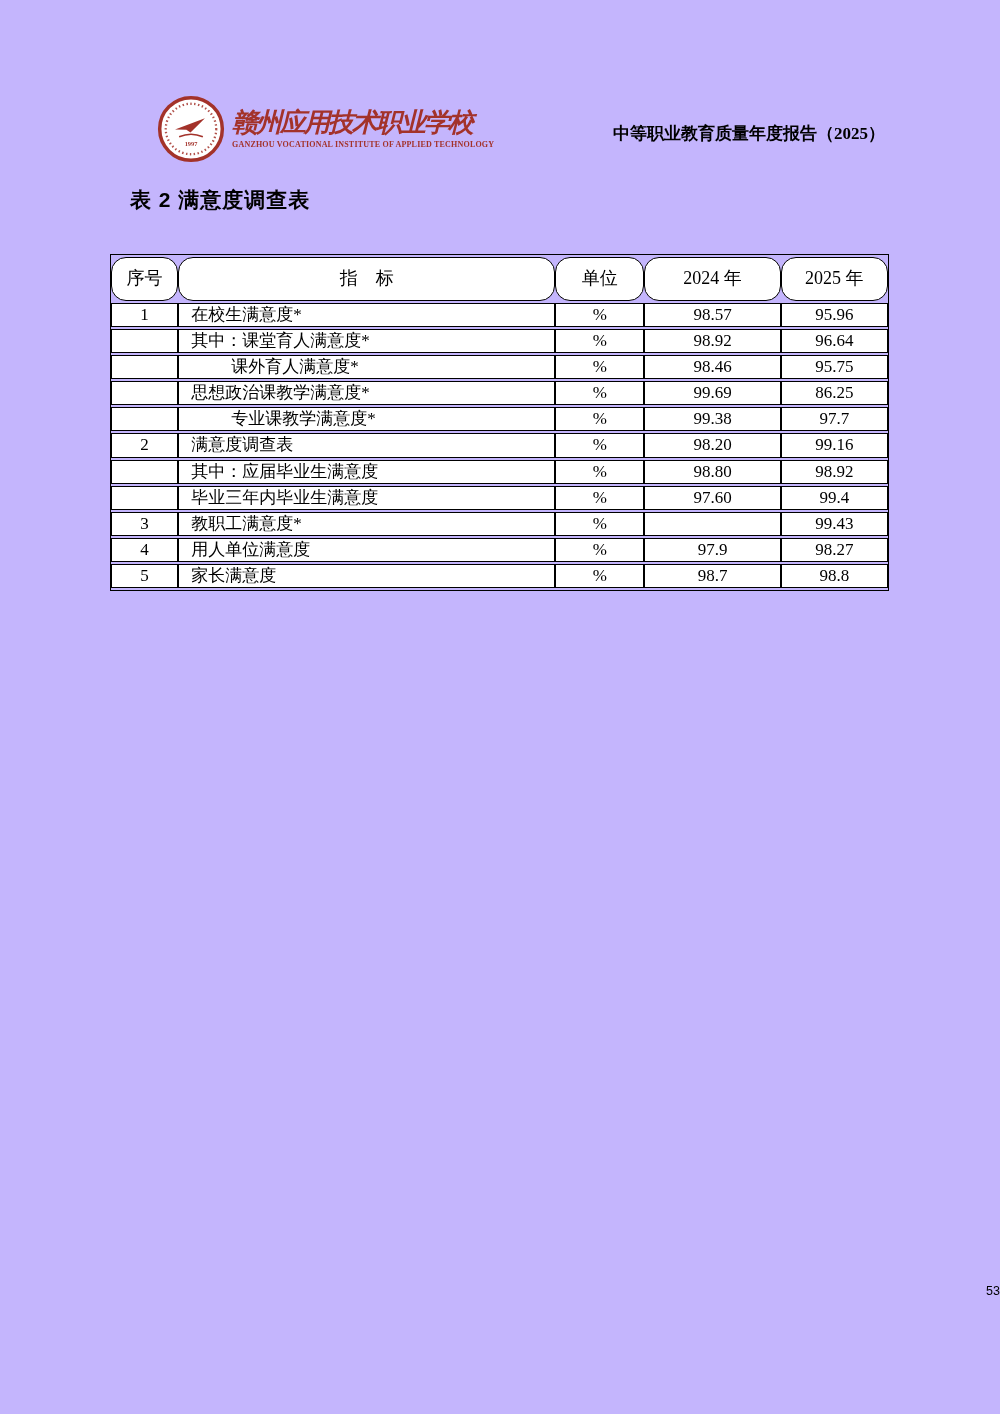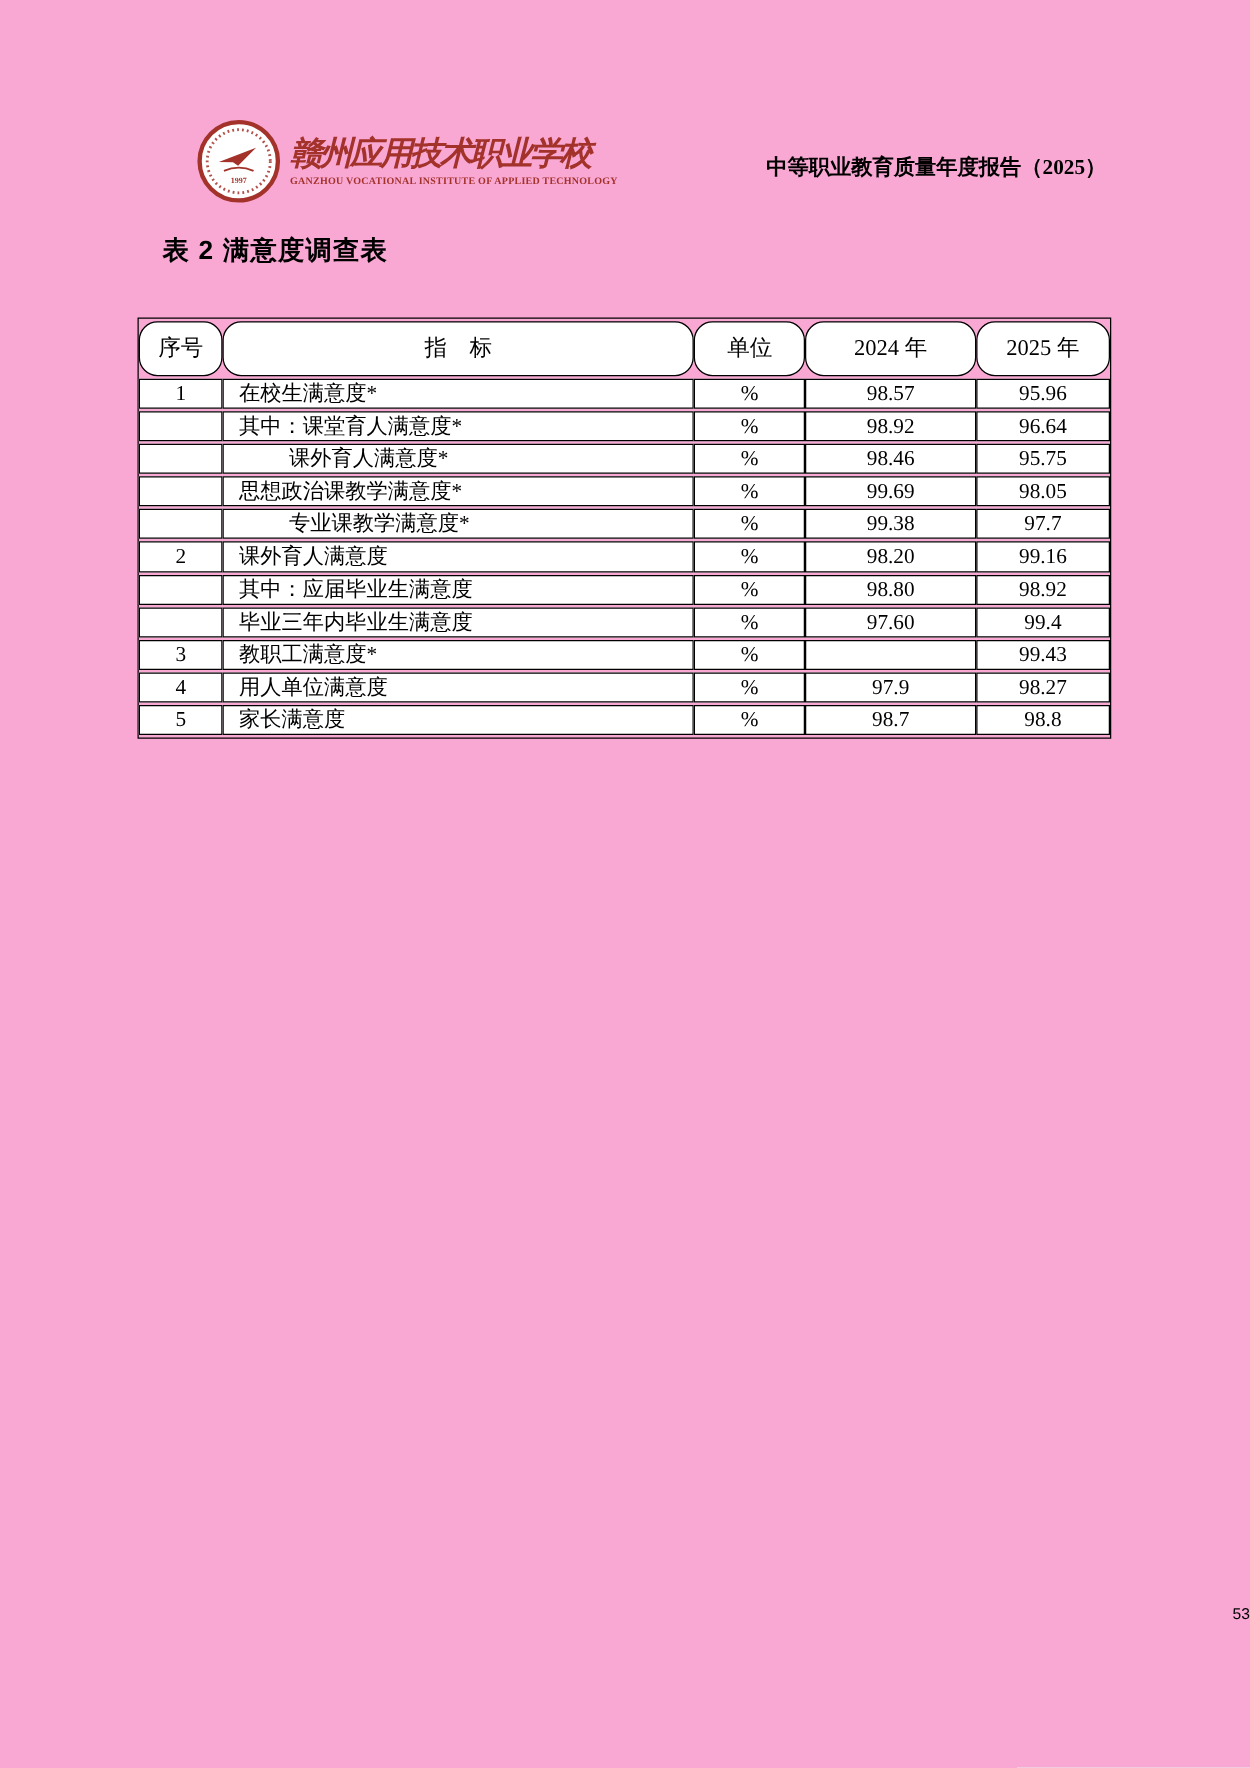--- a/index.html
+++ b/index.html
@@ -2,21 +2,21 @@
 <html><head>
 <meta charset="utf-8">
 <style>
   * { margin: 0; padding: 0; box-sizing: border-box; }
   html, body { background: #e8e8e8; }
   .page {
     position: relative;
     width: 1000px;
     height: 1414px;
     margin: 0 auto;
-    background: #f9a8d4;
+    background: #c4b5fd;
     font-family: "Liberation Serif", "DejaVu Serif", serif;
     color: #000;
     overflow: hidden;
   }
 
   
   .brand {
     position: absolute;
     left: 157px;
     top: 95px;
@@ -158,32 +158,32 @@
           <td class="col-indicator indent">课外育人满意度*</td>
           <td class="col-unit">%</td>
           <td class="col-2024">98.46</td>
           <td class="col-2025">95.75</td>
         </tr>
         <tr>
           <td class="col-no"></td>
           <td class="col-indicator">思想政治课教学满意度*</td>
           <td class="col-unit">%</td>
           <td class="col-2024">99.69</td>
-          <td class="col-2025">98.05</td>
+          <td class="col-2025">86.25</td>
         </tr>
         <tr>
           <td class="col-no"></td>
           <td class="col-indicator indent">专业课教学满意度*</td>
           <td class="col-unit">%</td>
           <td class="col-2024">99.38</td>
           <td class="col-2025">97.7</td>
         </tr>
         <tr>
           <td class="col-no">2</td>
-          <td class="col-indicator">课外育人满意度</td>
+          <td class="col-indicator">满意度调查表</td>
           <td class="col-unit">%</td>
           <td class="col-2024">98.20</td>
           <td class="col-2025">99.16</td>
         </tr>
         <tr>
           <td class="col-no"></td>
           <td class="col-indicator">其中：应届毕业生满意度</td>
           <td class="col-unit">%</td>
           <td class="col-2024">98.80</td>
           <td class="col-2025">98.92</td>

